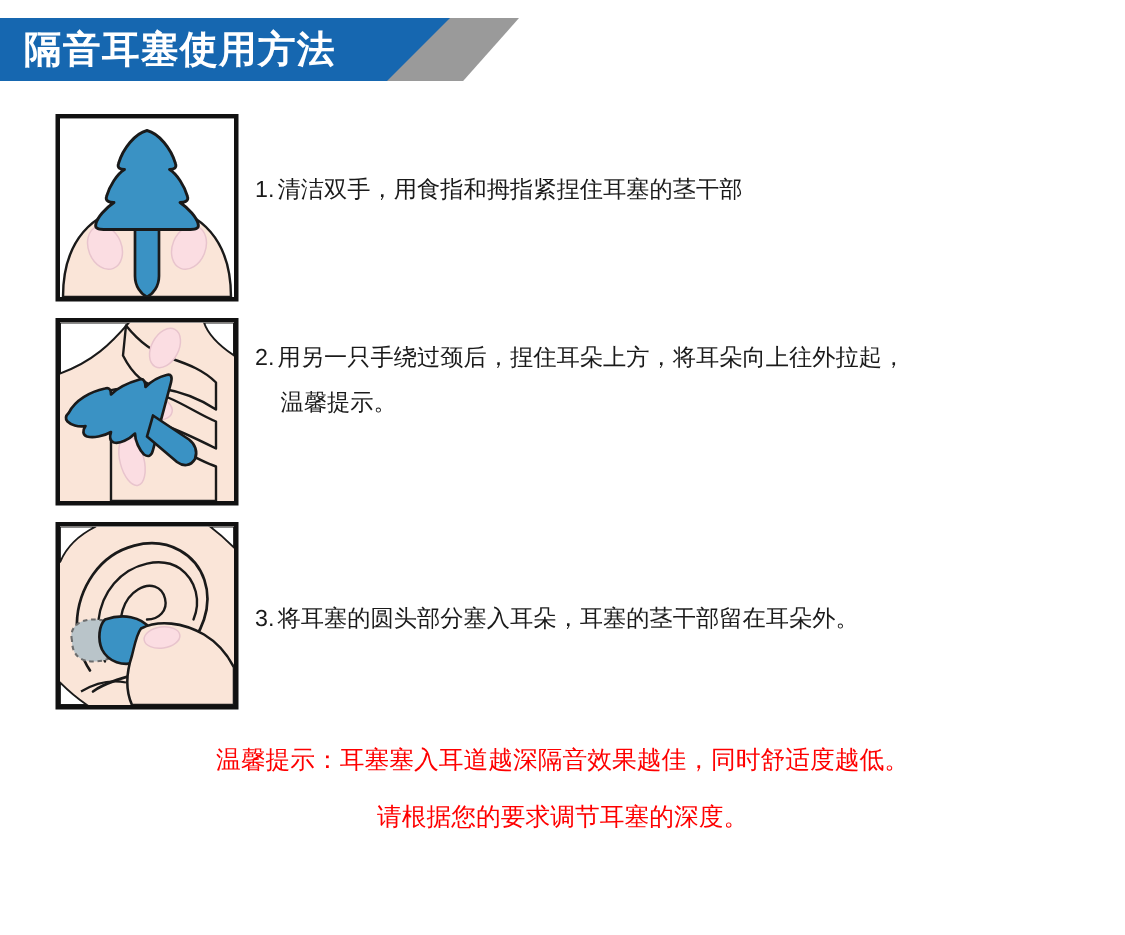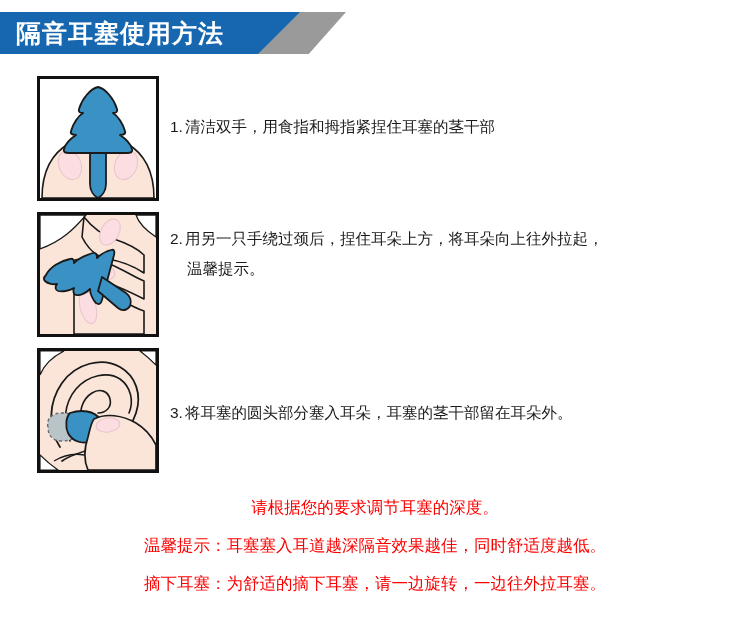--- a/index.html
+++ b/index.html
@@ -222,18 +222,17 @@
 
         <path d="M14 110 C24 104 34 102 44 104" fill="none" stroke="#1a1a1a" stroke-width="1.4"></path>
       </svg>
     </div>
     <div class="step-text">
       <span class="num">3.</span><span>将耳塞的圆头部分塞入耳朵，耳塞的茎干部留在耳朵外。</span>
     </div>
   </div>
 
   <div class="notes">
+    <div class="note-line">温馨提示：耳塞塞入耳道越深隔音效果越佳，同时舒适度越低。</div>
     <div class="note-line">请根据您的要求调节耳塞的深度。</div>
-    <div class="note-line">温馨提示：耳塞塞入耳道越深隔音效果越佳，同时舒适度越低。</div>
-    <div class="note-line">摘下耳塞：为舒适的摘下耳塞，请一边旋转，一边往外拉耳塞。</div>
   </div>
 
 </div>
 
 </body></html>

